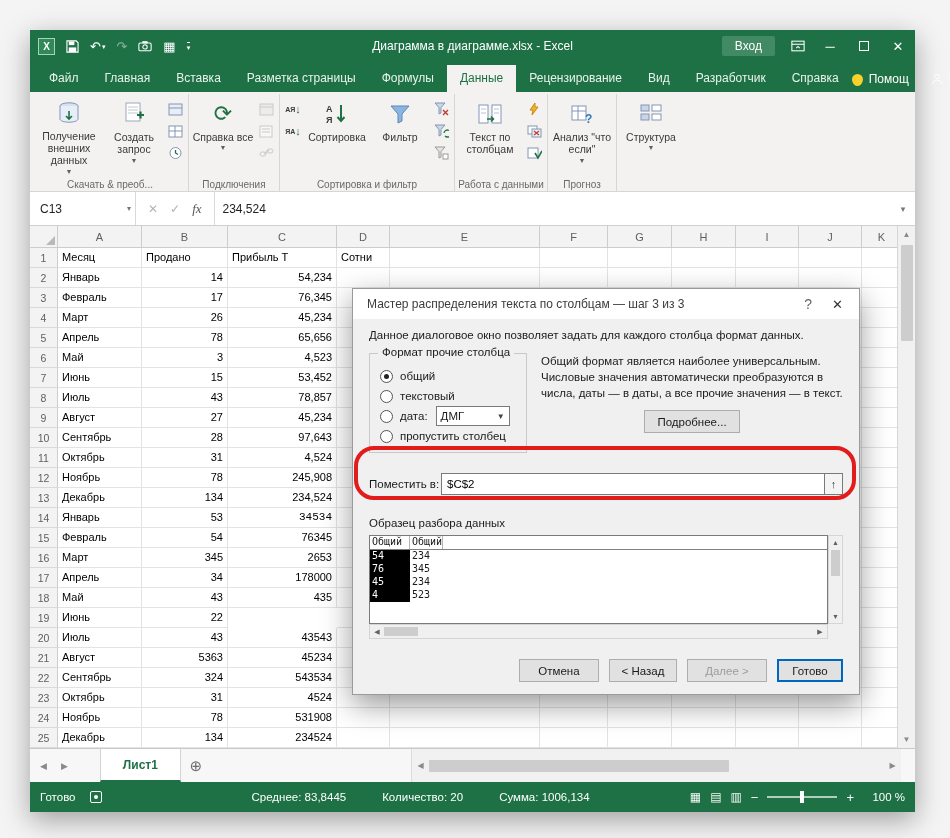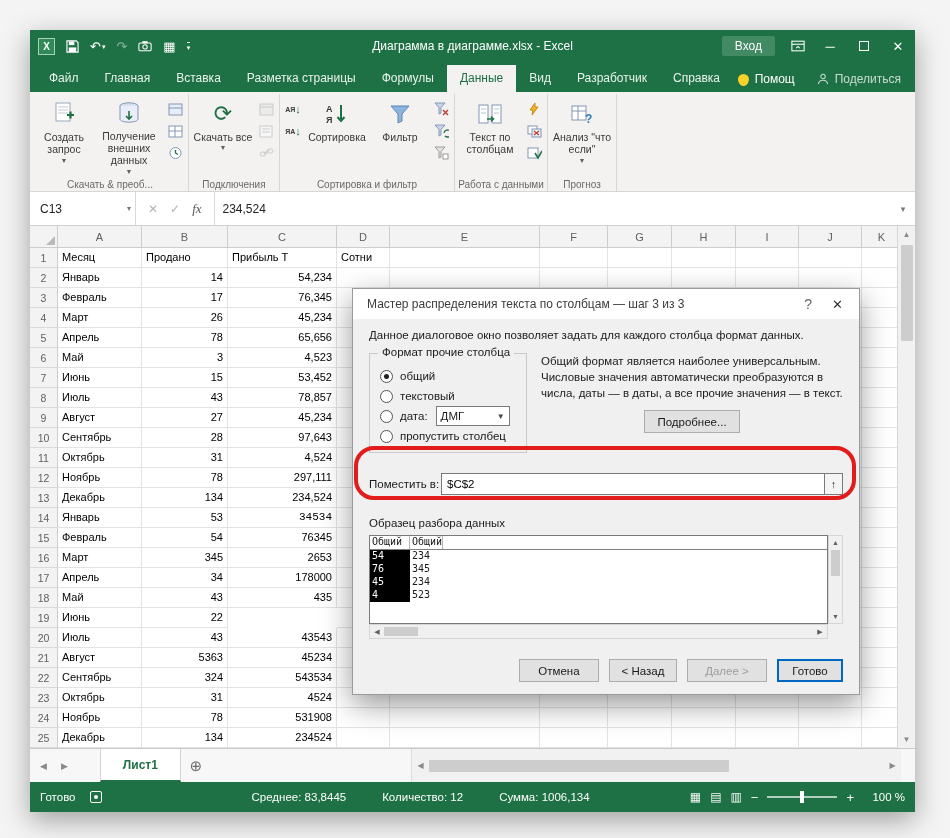--- a/index.html
+++ b/index.html
@@ -189,20 +189,21 @@
   </div>
 
   <div class="tabstrip">
     <div id="tabstrip-tabs" style="display:flex;align-items:flex-end;">
         <div class="rtab">Файл</div>
         <div class="rtab">Главная</div>
         <div class="rtab">Вставка</div>
         <div class="rtab">Разметка страницы</div>
         <div class="rtab">Формулы</div>
         <div class="rtab active">Данные</div>
+        <div class="rtab">Рецензирование</div>
         <div class="rtab">Вид</div>
         <div class="rtab">Разработчик</div>
         <div class="rtab">Справка</div>
       </div>
     <div class="tab-right">
       <div class="helpitem">
         <span class="bulb"></span>
         <span>Помощ</span>
       </div>
       <div class="shareitem">
@@ -212,44 +213,44 @@
           </svg>
         <span>Поделиться</span>
       </div>
     </div>
   </div>
 
   <div class="ribbon">
 
     <div class="rgroup">
       <div class="gcontent">
+        <div class="bigbtn">
+          <span class="bicon">
+            <svg width="26" height="26" viewBox="0 0 26 26">
+                <ellipse cx="13" cy="6" rx="9" ry="3.2" fill="#d7e1f0" stroke="#8296b5"></ellipse>
+                <path d="M4 6v13c0 1.8 4 3.2 9 3.2s9-1.4 9-3.2V6" fill="#e8eef7" stroke="#8296b5"></path>
+                <path d="M13 11v8M10 16l3 3 3-3" stroke="#1e7145" stroke-width="1.6" fill="none"></path>
+              </svg>
+          </span>
+          <span>Получение внешних данных</span>
+          <span class="caret">▼</span>
+        </div>
         <div class="bigbtn" style="width:58px">
           <span class="bicon">
             <svg width="24" height="26" viewBox="0 0 24 26">
                 <rect x="4" y="2" width="14" height="18" fill="#fff" stroke="#9aa7b8"></rect>
                 <line x1="6" y1="6" x2="16" y2="6" stroke="#c2cad4"></line>
                 <line x1="6" y1="9" x2="16" y2="9" stroke="#c2cad4"></line>
                 <line x1="6" y1="12" x2="16" y2="12" stroke="#c2cad4"></line>
                 <path d="M15 14h7M18.5 10.5v7" stroke="#1e7145" stroke-width="2.2"></path>
               </svg>
           </span>
           <span>Создать запрос</span>
           <span class="caret">▼</span>
         </div>
-        <div class="bigbtn">
-          <span class="bicon">
-            <svg width="26" height="26" viewBox="0 0 26 26">
-                <ellipse cx="13" cy="6" rx="9" ry="3.2" fill="#d7e1f0" stroke="#8296b5"></ellipse>
-                <path d="M4 6v13c0 1.8 4 3.2 9 3.2s9-1.4 9-3.2V6" fill="#e8eef7" stroke="#8296b5"></path>
-                <path d="M13 11v8M10 16l3 3 3-3" stroke="#1e7145" stroke-width="1.6" fill="none"></path>
-              </svg>
-          </span>
-          <span>Получение внешних данных</span>
-          <span class="caret">▼</span>
-        </div>
         <div class="smallcol">
           <span class="sicon">
             <svg width="15" height="13" viewBox="0 0 15 13">
                 <rect x="1" y="1" width="13" height="11" fill="#e8eef7" stroke="#8296b5"></rect>
                 <line x1="1" y1="5" x2="14" y2="5" stroke="#8296b5"></line>
               </svg>
           </span>
           <span class="sicon">
             <svg width="15" height="13" viewBox="0 0 15 13">
                 <rect x="1" y="1" width="13" height="11" fill="#fff" stroke="#8296b5"></rect>
@@ -265,21 +266,21 @@
           </span>
         </div>
       </div>
       <div class="glabel">Скачать &amp; преоб...</div>
     </div>
 
     <div class="rgroup">
       <div class="gcontent">
         <div class="bigbtn" style="width:62px">
           <span class="bicon greenarrow" style="font-size:22px">⟳</span>
-          <span>Скачать все</span>
+          <span>Справка все</span>
           <span class="caret">▼</span>
         </div>
         <div class="smallcol">
           <span class="sicon" style="opacity:.45">
             <svg width="15" height="13" viewBox="0 0 15 13">
                 <rect x="1" y="1" width="13" height="11" fill="#e5e5e5" stroke="#9a9a9a"></rect>
                 <line x1="1" y1="4" x2="14" y2="4" stroke="#9a9a9a"></line>
               </svg>
           </span>
           <span class="sicon" style="opacity:.45">
@@ -410,20 +411,37 @@
                 <text x="15" y="21" font-size="12" font-weight="bold" fill="#2b7bb9">?</text>
               </svg>
           </span>
           <span>Анализ "что если"</span>
           <span class="caret">▼</span>
         </div>
       </div>
       <div class="glabel">Прогноз</div>
     </div>
 
+    <div class="rgroup" style="border-right:0">
+      <div class="gcontent">
+        <div class="bigbtn" style="width:62px">
+          <span class="bicon">
+            <svg width="26" height="24" viewBox="0 0 26 24">
+                <rect x="3" y="3" width="8" height="6" fill="#c8d6e8" stroke="#8296b5"></rect>
+                <rect x="3" y="12" width="8" height="6" fill="#c8d6e8" stroke="#8296b5"></rect>
+                <rect x="14" y="3" width="9" height="6" fill="#fff" stroke="#8296b5"></rect>
+                <rect x="14" y="12" width="9" height="6" fill="#fff" stroke="#8296b5"></rect>
+              </svg>
+          </span>
+          <span>Структура</span>
+          <span class="caret">▼</span>
+        </div>
+      </div>
+      <div class="glabel"></div>
+    </div>
 
   </div>
 
   <div class="fbar">
     <div class="namebox">
       <input value="C13" style="">
       <span class="caret" style="font-size:8px;color:#777">▾</span>
     </div>
     <div class="fbtns">
       <span class="g">✕</span>
@@ -603,21 +621,21 @@
           <div class="cell" style="width: 64px;"></div>
           <div class="cell" style="width: 64px;"></div>
           <div class="cell" style="width: 63px;"></div>
           <div class="cell" style="width: 63px;"></div>
           <div class="cell" style="width: 40px;"></div>
         </div>
         <div class="grow">
           <div class="rowh">12</div>
           <div class="cell" style="width: 84px;">Ноябрь</div>
           <div class="cell" style="width: 86px; text-align: right;">78</div>
-          <div class="cell" style="width: 109px; text-align: right;">297,111</div>
+          <div class="cell" style="width: 109px; text-align: right;">245,908</div>
           <div class="cell" style="width: 53px;"></div>
           <div class="cell" style="width: 150px;"></div>
           <div class="cell" style="width: 68px;"></div>
           <div class="cell" style="width: 64px;"></div>
           <div class="cell" style="width: 64px;"></div>
           <div class="cell" style="width: 63px;"></div>
           <div class="cell" style="width: 63px;"></div>
           <div class="cell" style="width: 40px;"></div>
         </div>
         <div class="grow">
@@ -825,21 +843,21 @@
         </div>
       <span class="harrow">▶</span>
     </div>
   </div>
 
   <div class="statusbar">
     <span>Готово</span>
     <span class="macroicon"></span>
     <div class="stats">
       <span>Среднее: 83,8445</span>
-      <span>Количество: 12</span>
+      <span>Количество: 20</span>
       <span>Сумма: 1006,134</span>
     </div>
     <div class="sright">
       <span class="viewico">▦</span>
       <span class="viewico">▤</span>
       <span class="viewico">▥</span>
       <span class="zoomsign">−</span>
       <span class="zoomtrack">
           <span class="zoomthumb"></span>
         </span>

